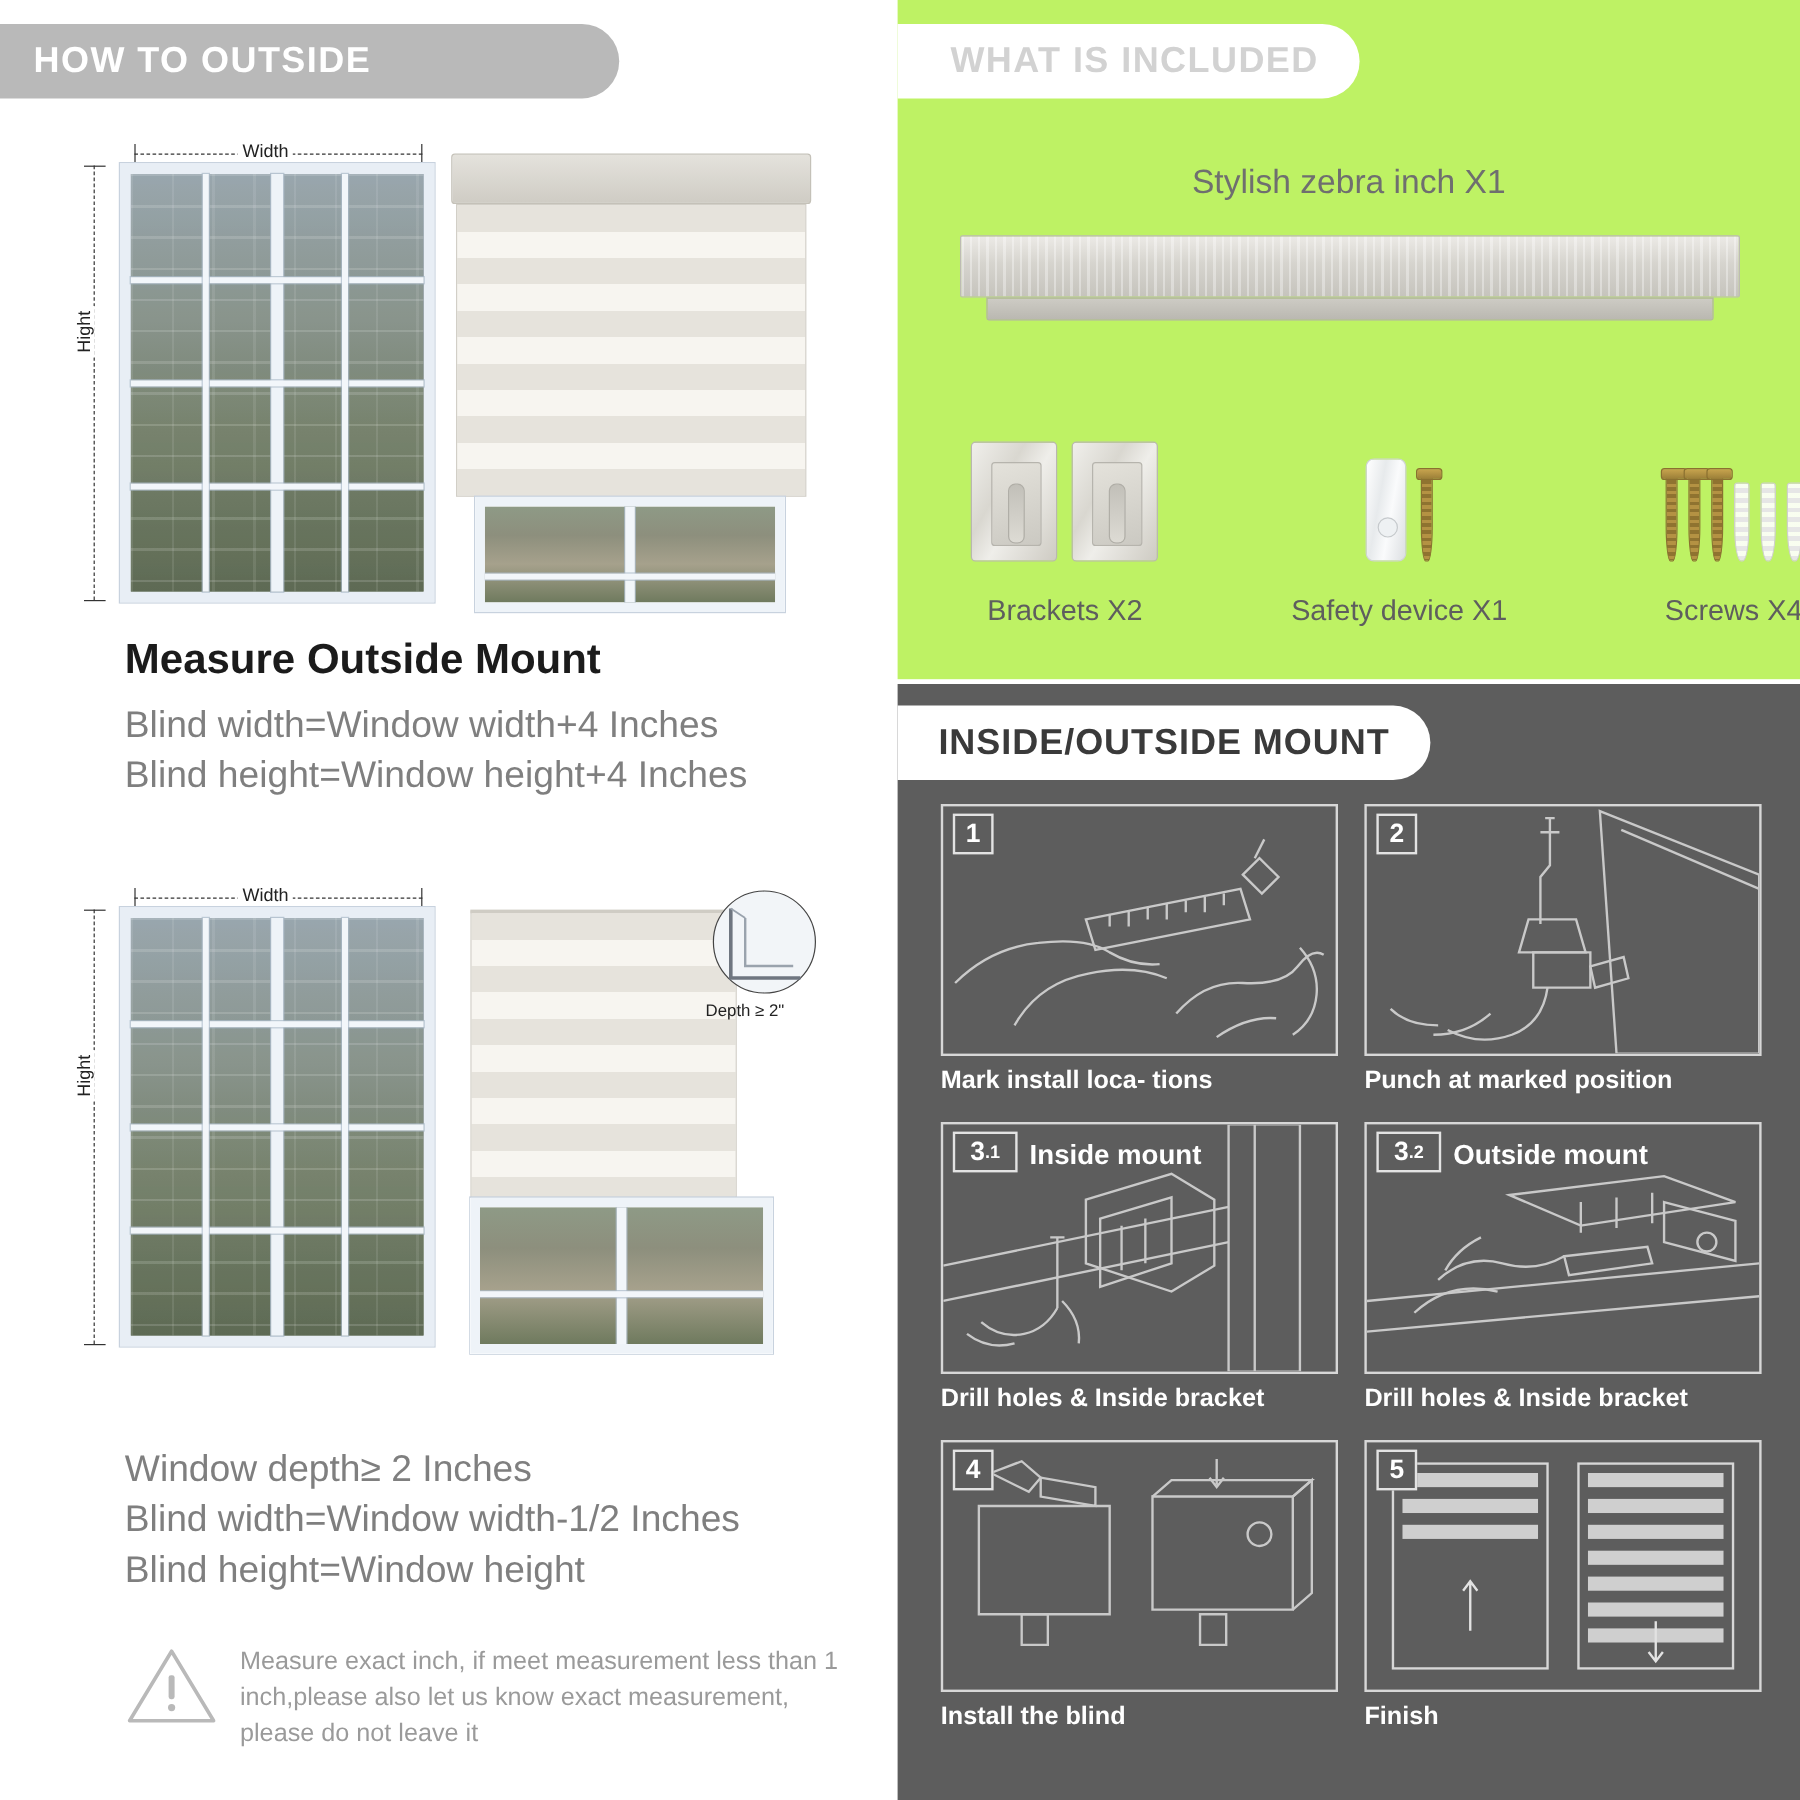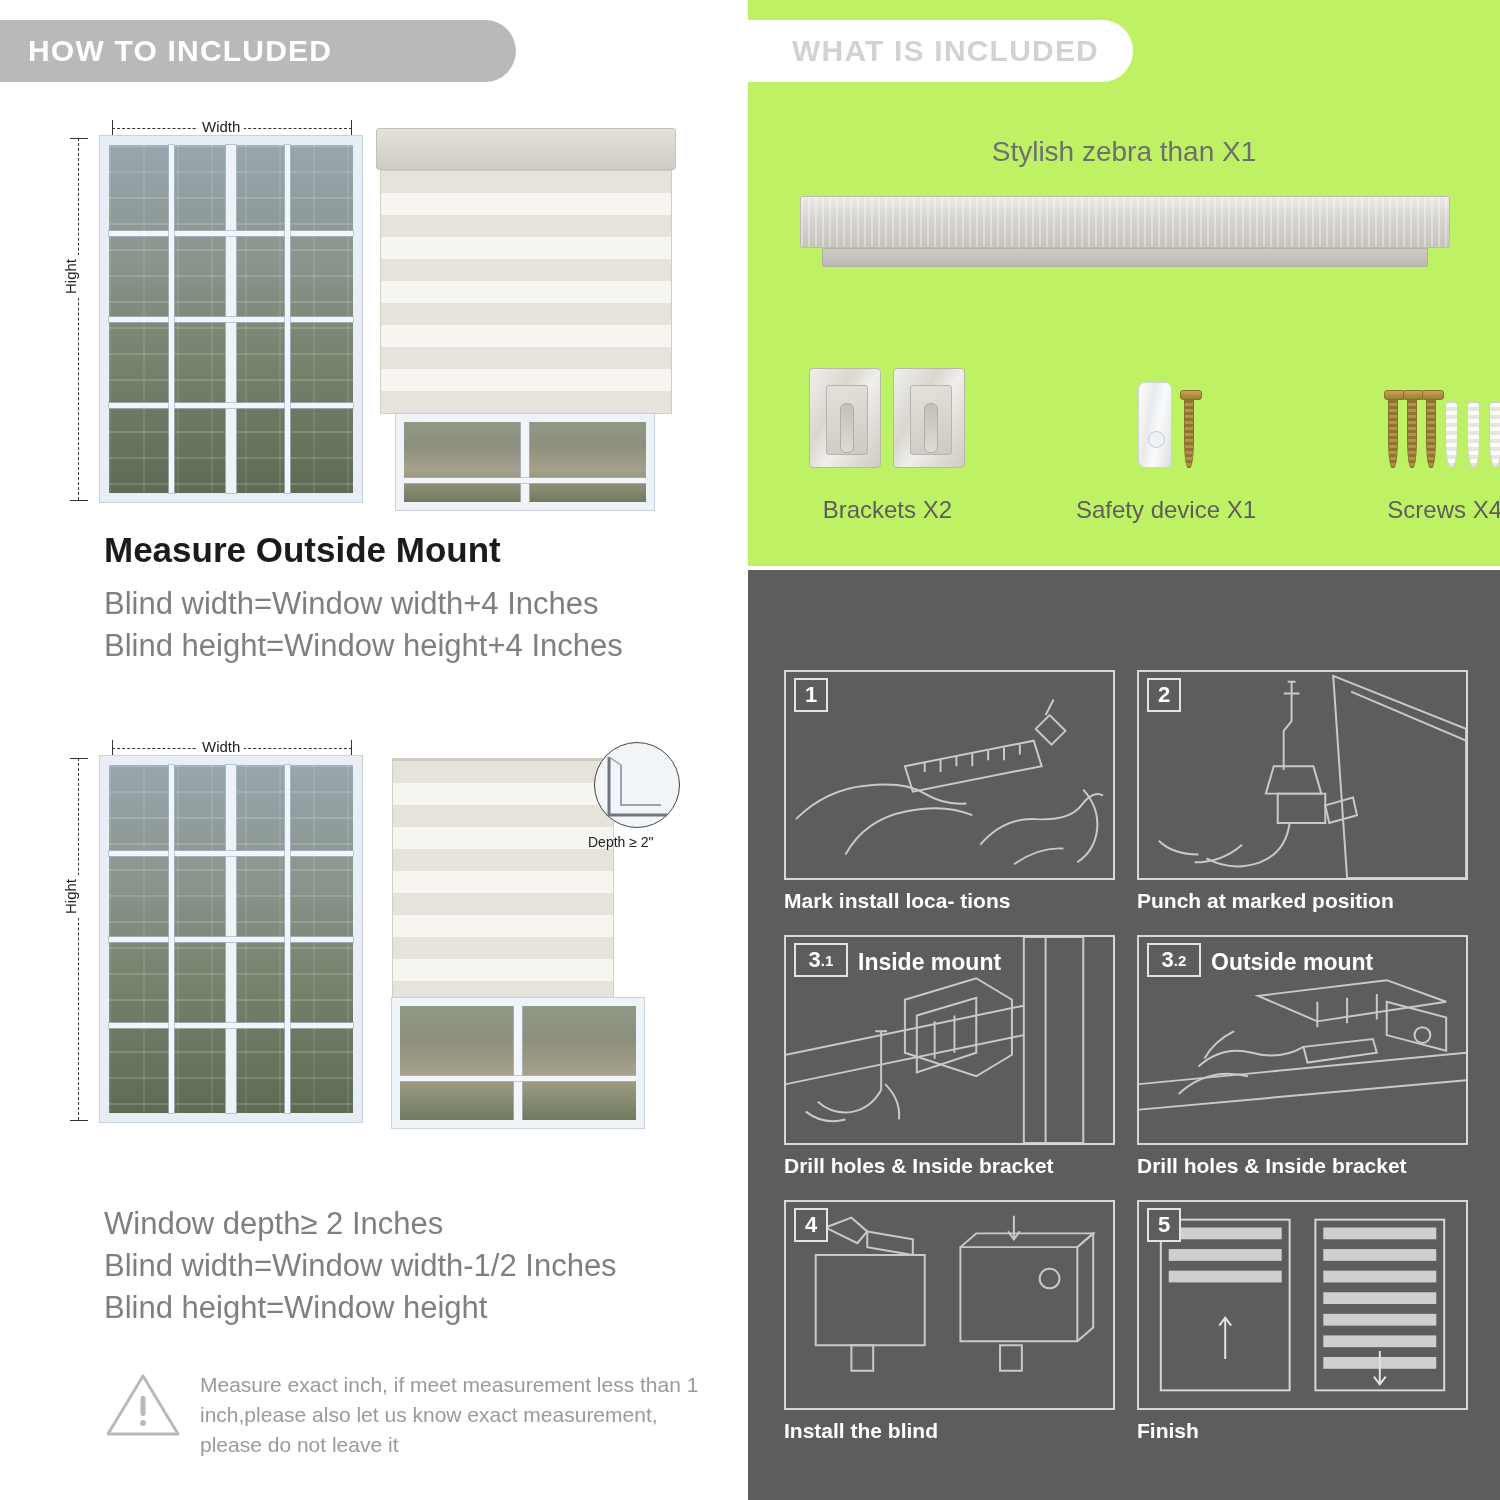--- a/index.html
+++ b/index.html
@@ -410,21 +410,21 @@
   .sketch { position: absolute; inset: 0; }
   .sketch svg { width: 100%; height: 100%; display: block; }
 </style>
 </head>
 <body>
 
 <div class="page">
 
   <div class="left-col">
 
-    <div class="badge badge-left">HOW TO INCLUDED</div>
+    <div class="badge badge-left">HOW TO OUTSIDE</div>
 
     <div class="illus illus-1">
 
       <div class="arrow-h" style="left:112px; top:20px; width:240px;"></div>
       <div class="tick" style="left:112px; top:12px; width:1px; height:18px;"></div>
       <div class="tick" style="left:351px; top:12px; width:1px; height:18px;"></div>
       <div class="dim-label" style="left:198px; top:10px;">Width</div>
 
       <div class="arrow-v" style="left:78px; top:30px; height:362px;"></div>
       <div class="tick" style="left:70px; top:30px; width:18px; height:1px;"></div>
@@ -515,21 +515,21 @@
           <circle cx="39" cy="53" r="3" fill="#b9b9b9"></circle>
         </svg>
       </div>
       <div class="note-text">Measure exact inch, if meet measurement less than 1 inch,please also let us know exact measurement, please do not leave it</div>
     </div>
   </div>
 
   <div class="right-top">
     <div class="badge-white">WHAT IS INCLUDED</div>
 
-    <div class="incl-title">Stylish zebra than X1</div>
+    <div class="incl-title">Stylish zebra inch X1</div>
 
     <div class="headrail">
       <div class="rail-top"></div>
       <div class="rail-bot"></div>
     </div>
 
     <div class="parts-row">
 
       <div class="part">
         <div class="flexrow">
@@ -556,20 +556,21 @@
           <div class="anchor"></div>
           <div class="anchor"></div>
         </div>
         <div class="part-label">Screws X4</div>
       </div>
 
     </div>
   </div>
 
   <div class="right-bottom">
+    <div class="badge-white-2">INSIDE/OUTSIDE MOUNT</div>
 
     <div class="steps">
 
       <div class="step">
         <div class="step-box">
           <div class="step-num">1</div>
           <div class="sketch">
             <svg viewBox="0 0 330 210" preserveAspectRatio="none">
               <g fill="none" stroke="#c9c9c9" stroke-width="2">
                 <path d="M10 150 q30 -30 70 -34 q40 -5 60 8 q20 12 42 10"></path>

